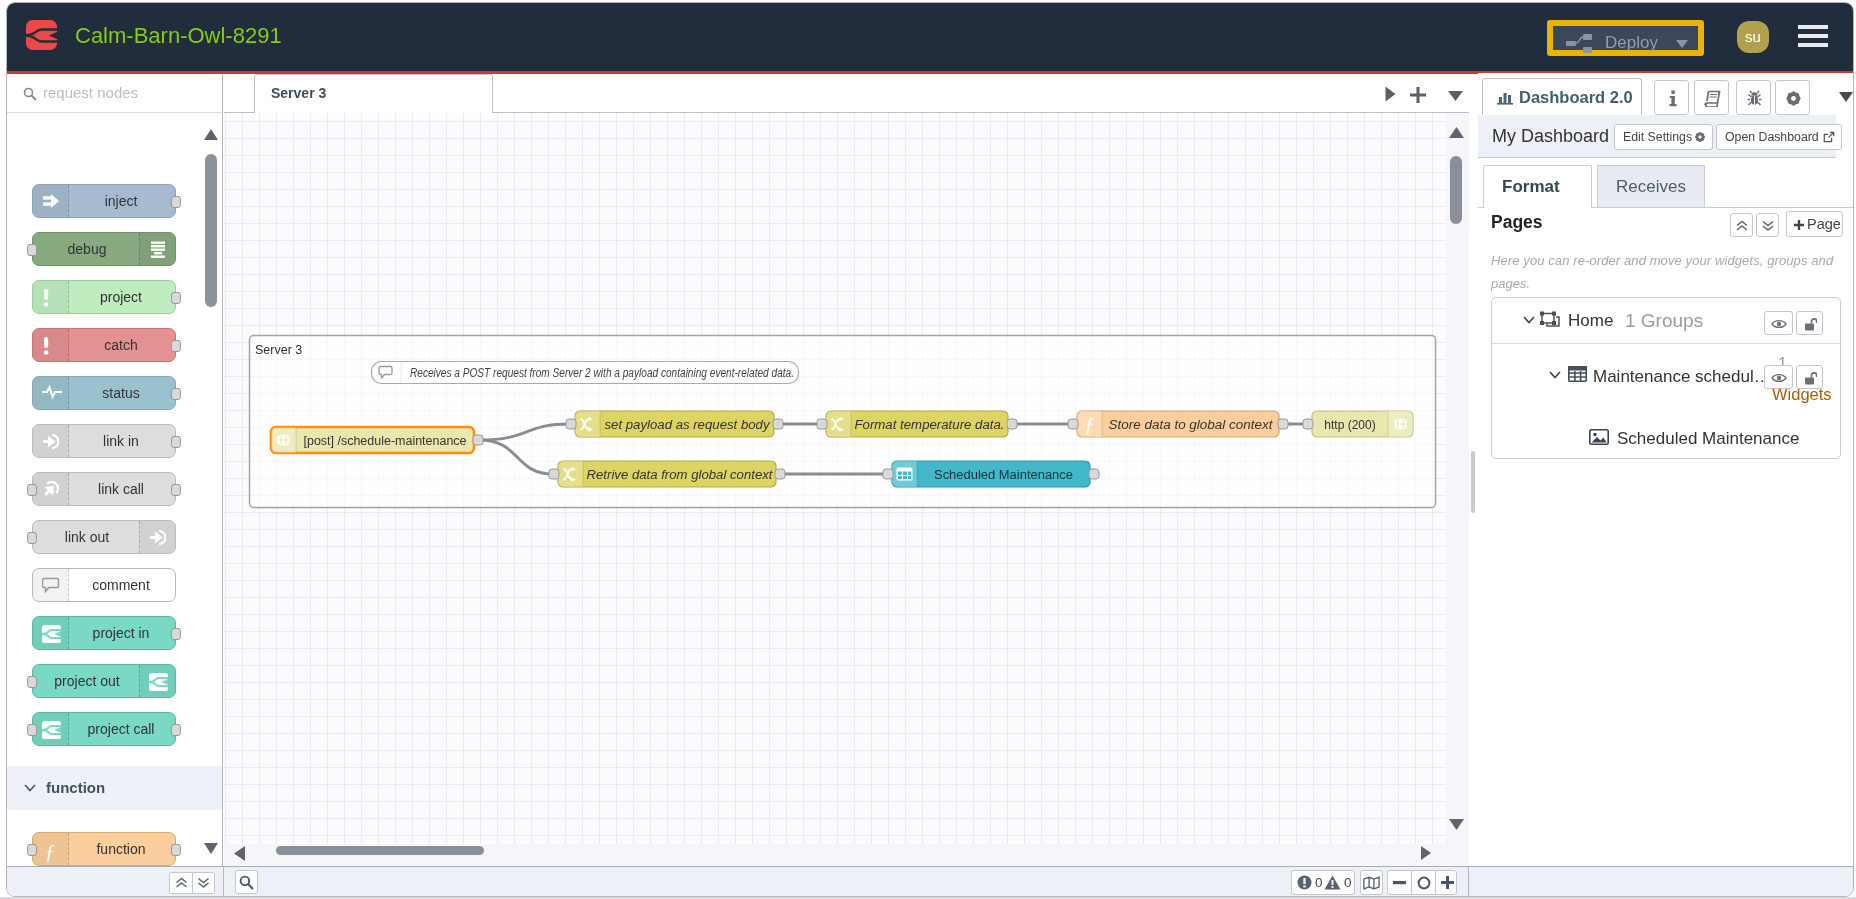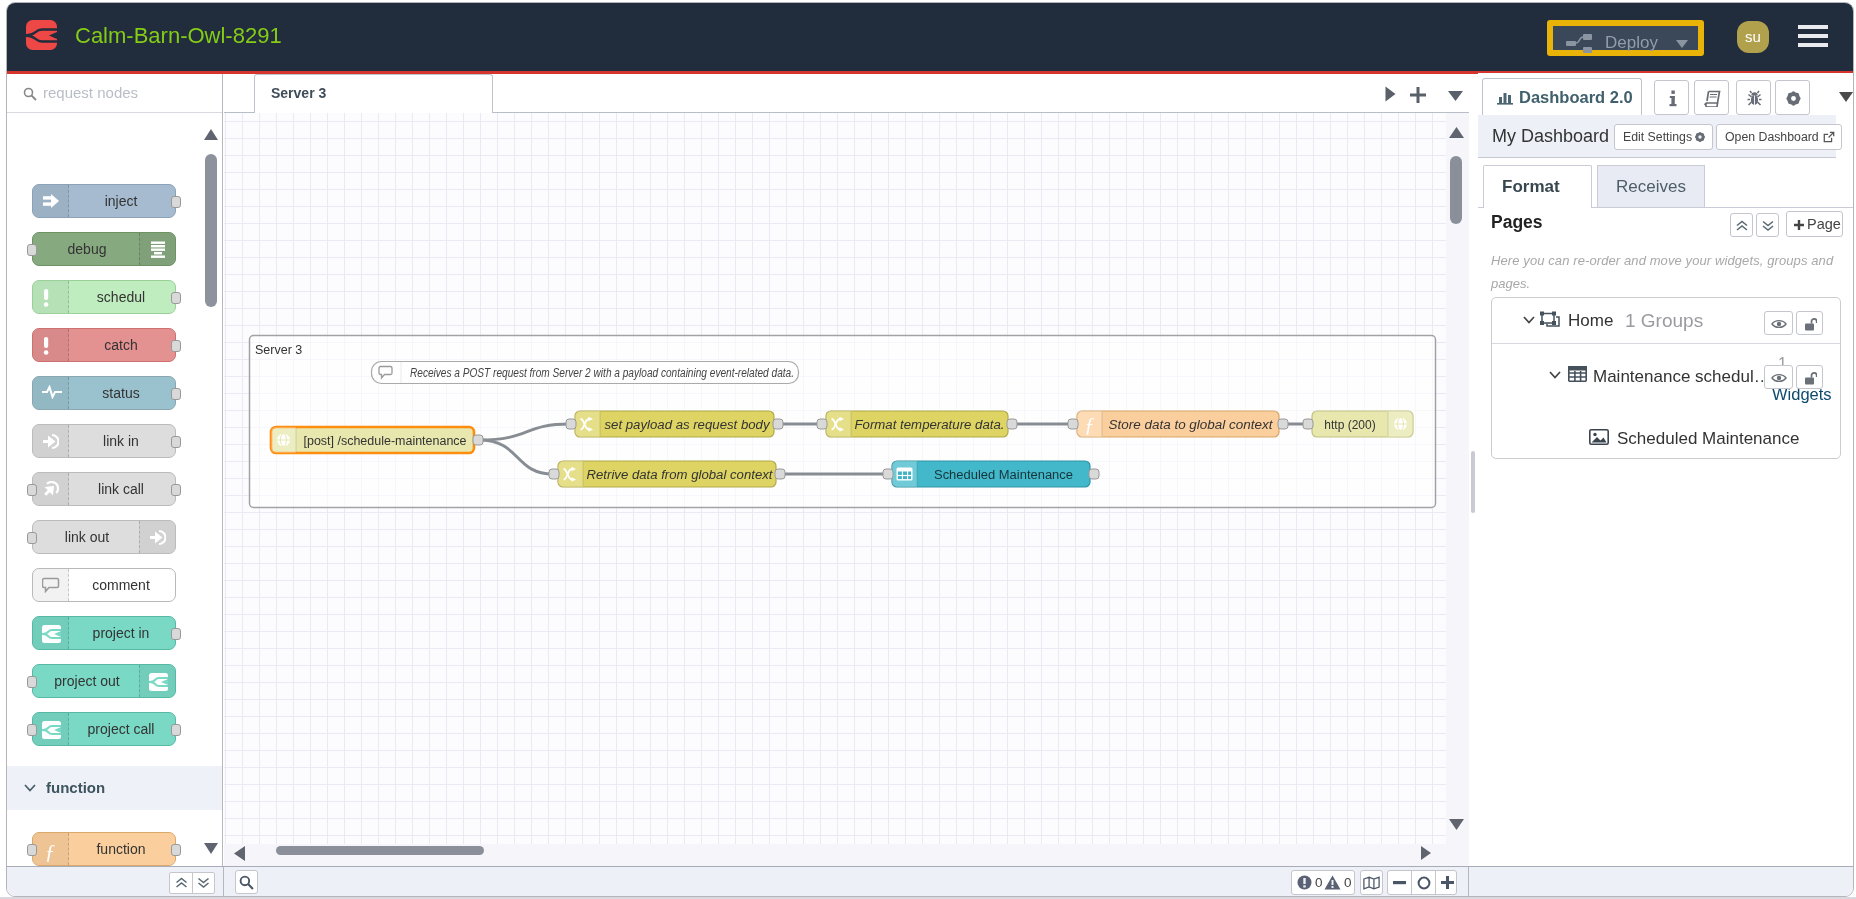--- a/index.html
+++ b/index.html
@@ -237,21 +237,21 @@
       </div>
 <div class="pnode" style="top:206px;background:#c0edc0;border:1px solid #98d098">
 <div style="position:absolute;top:0;bottom:0;width:36px;left:0;background:rgba(0,0,0,0.05);border-right:1px dashed rgba(0,0,0,0.18);border-radius:6px 0 0 6px">
           <div style="position:absolute;left:9px;top:8px">
             <svg width="8" height="18" viewBox="0 0 8 18">
               <rect x="2" y="0" width="4.2" height="11" rx="2" fill="#fff"></rect>
               <circle cx="4.1" cy="15.5" r="2.3" fill="#fff"></circle>
             </svg>
           </div>
         </div>
-<div class="lbl" style="left:36px;right:2px">schedul</div>
+<div class="lbl" style="left:36px;right:2px">project</div>
         <div class="pport" style="right:-6px"></div>
       </div>
 <div class="pnode" style="top:254px;background:#e49191;border:1px solid #cc7070">
 <div style="position:absolute;top:0;bottom:0;width:36px;left:0;background:rgba(0,0,0,0.05);border-right:1px dashed rgba(0,0,0,0.18);border-radius:6px 0 0 6px">
           <div style="position:absolute;left:9px;top:8px">
             <svg width="8" height="18" viewBox="0 0 8 18">
               <rect x="2" y="0" width="4.2" height="11" rx="2" fill="#fff"></rect>
               <circle cx="4.1" cy="15.5" r="2.3" fill="#fff"></circle>
             </svg>
           </div>
@@ -534,21 +534,21 @@
               <rect x="0" y="0.5" width="4" height="4"></rect>
               <rect x="12" y="0.5" width="4" height="4"></rect>
               <rect x="0" y="10" width="4" height="4"></rect>
               <rect x="12" y="10" width="4" height="4"></rect>
             </g>
           </svg>
         </div>
 <span style="position:absolute;left:76px;top:0;line-height:45px;font-size:17px;color:#333">Home</span>
 <span style="position:absolute;left:133px;top:0;line-height:45px;font-size:19px;color:#9a9aa0">1 Groups</span>
 <span style="position:absolute;left:286px;top:57px;font-size:16px;color:#9a9aa0">1</span>
-<span style="position:absolute;left:280px;top:87px;font-size:16.5px;color:#0c4a6e">Widgets</span>
+<span style="position:absolute;left:280px;top:87px;font-size:16.5px;color:#a16207">Widgets</span>
 <div class="sbtn" style="left:272px;top:13px;width:29px;height:24px">
           <div style="position:absolute;left:6px;top:6px">
             <svg width="16" height="12" viewBox="0 0 16 12">
               <path d="M1,6 C4,1.5 12,1.5 15,6 C12,10.5 4,10.5 1,6 Z" fill="none" stroke="#6a6f78" stroke-width="1.4"></path>
               <circle cx="8" cy="6" r="2.2" fill="#6a6f78"></circle>
             </svg>
           </div>
         </div>
 <div class="sbtn" style="left:304px;top:13px;width:27px;height:24px">
           <div style="position:absolute;left:6px;top:5px">

